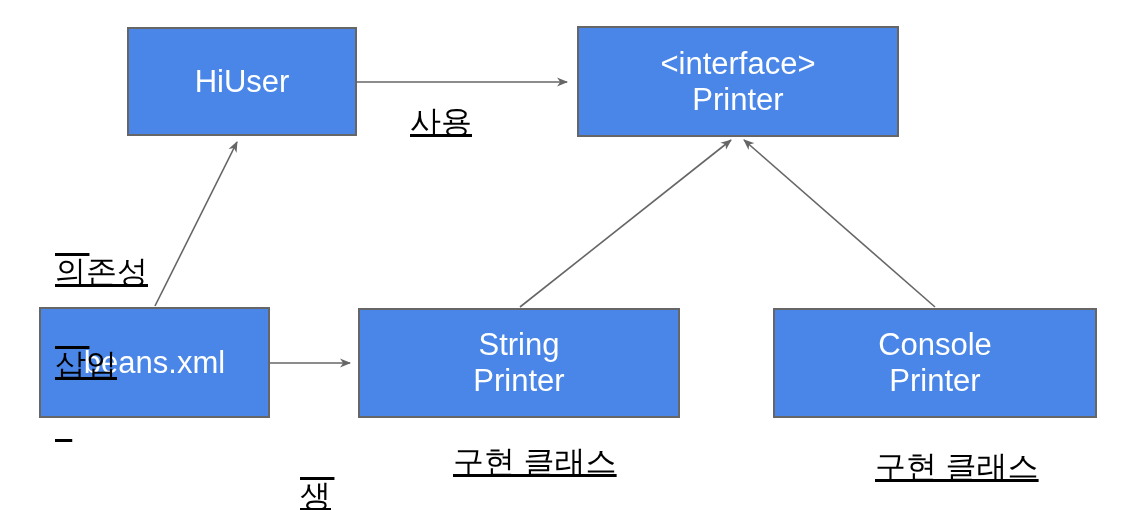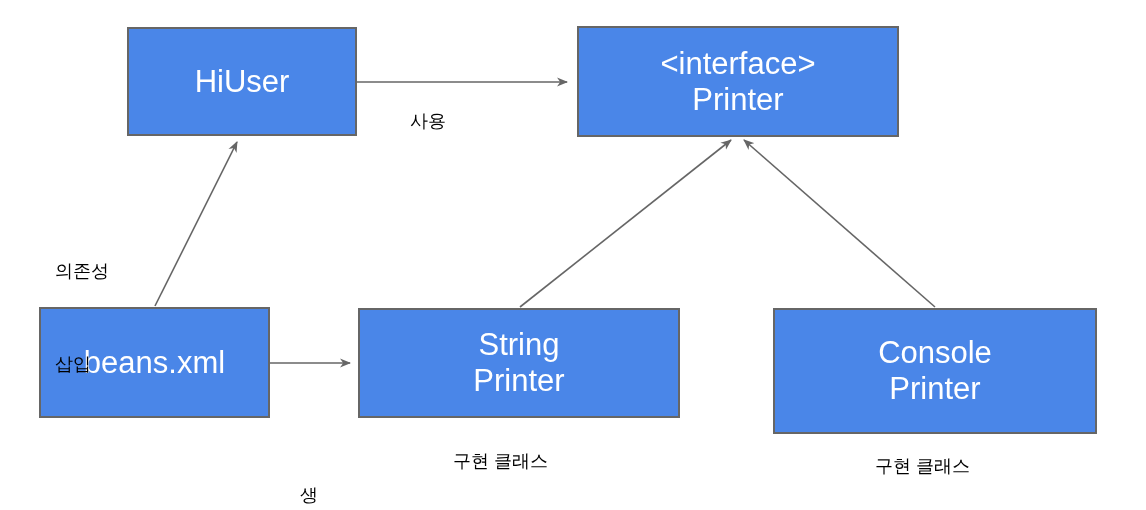--- a/index.html
+++ b/index.html
@@ -35,27 +35,28 @@
     color: var(--node-text, #ffffff);
     font-size: 31px;
     line-height: 36px;
     text-align: center;
     white-space: nowrap;
   }
   .node-hiuser           { left: 127px; top: 27px;  width: 230px; height: 109px; }
   .node-printer-interface{ left: 577px; top: 26px;  width: 322px; height: 111px; }
   .node-beans-xml        { left: 39px;  top: 307px; width: 231px; height: 111px; text-align: right; }
   .node-string-printer   { left: 358px; top: 308px; width: 322px; height: 110px; }
-  .node-console-printer  { left: 773px; top: 308px; width: 324px; height: 126px; }
+  .node-console-printer  { left: 773px; top: 308px; width: 324px; height: 110px; }
   .diagram-label {
     position: absolute;
     color: var(--label-text, #000000);
-    font-size: 18px;
+    font-size: 31px;
     line-height: 31px;
     white-space: pre;
+    text-decoration: underline;
   }
   .label-use            { left: 410px; top: 106px; }
   .label-dep-injection  { left: 55px;  top: 194px; }
   .label-create         { left: 300px; top: 418px; }
   .caption-assembler    { left: 103px; top: 446px; }
   .caption-impl-string  { left: 453px; top: 446px; }
   .caption-impl-console { left: 875px; top: 451px; }
 </style>
 </head>
 <body>

